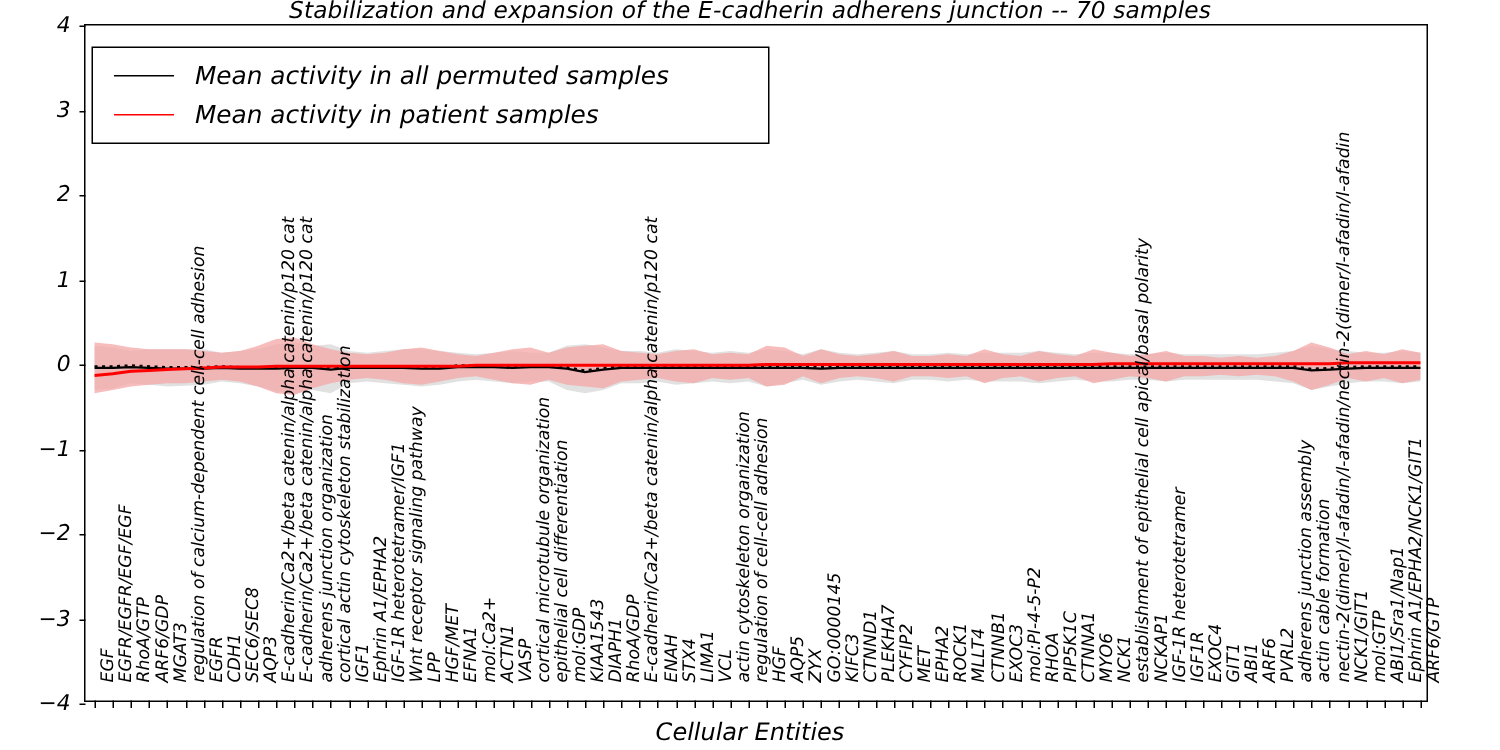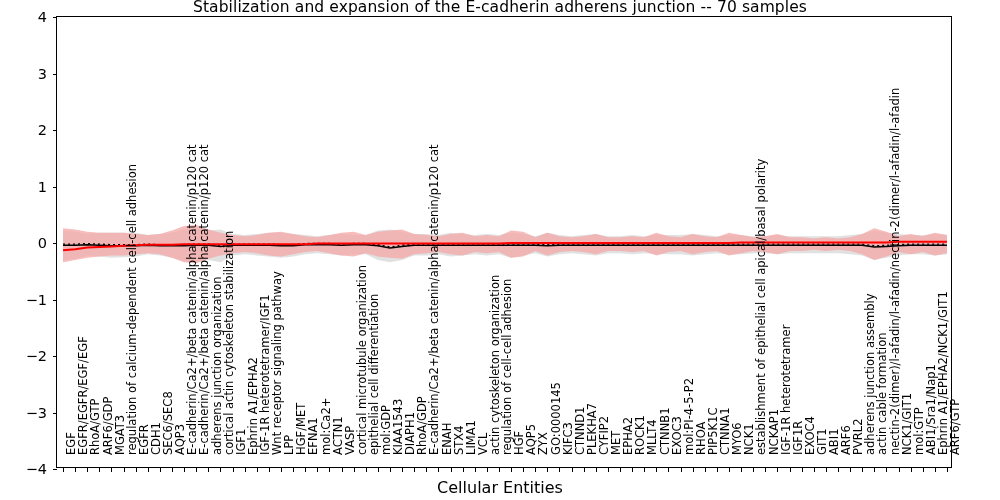--- a/index.html
+++ b/index.html
@@ -1,17 +1,17 @@
 <!DOCTYPE html>
 <html><head>
 <meta charset="utf-8">
 <style>
   html,body{margin:0;padding:0;background:#ffffff;}
   body{width:1000px;height:500px;overflow:hidden;font-family:"DejaVu Sans",sans-serif;color:#000;}
-  #root{position:relative;width:924px;height:500px;}
+  #root{position:relative;width:924px;height:500px;font-style:italic;}
 
   
   #title{
     position:absolute;left:0;top:-2px;width:1000px;
     text-align:center;font-size:15.5px;color:#000;
     letter-spacing:.1px;white-space:nowrap;
   }
 
   
   #plot{
@@ -240,14 +240,24 @@
       <div class="xlab" style="left: 889.605px;">nectin-2(dimer)/l-afadin/l-afadin/nectin-2(dimer/l-afadin/l-afadin</div>
       <div class="xlab" style="left: 901.714px;">NCK1/GIT1</div>
       <div class="xlab" style="left: 913.822px;">mol:GTP</div>
       <div class="xlab" style="left: 925.93px;">ABI1/Sra1/Nap1</div>
       <div class="xlab" style="left: 938.038px;">Ephrin A1/EPHA2/NCK1/GIT1</div>
       <div class="xlab" style="left: 950.146px;">ARF6/GTP</div>
     </div>
 
   <div id="xlabel">Cellular Entities</div>
 
+  <div id="legend">
+    <div class="legrow">
+      <span class="legline"></span>
+      <span class="legtext">Mean activity in all permuted samples</span>
+    </div>
+    <div class="legrow">
+      <span class="legline red"></span>
+      <span class="legtext">Mean activity in patient samples</span>
+    </div>
+  </div>
 
 </div>
 
 </body></html>

